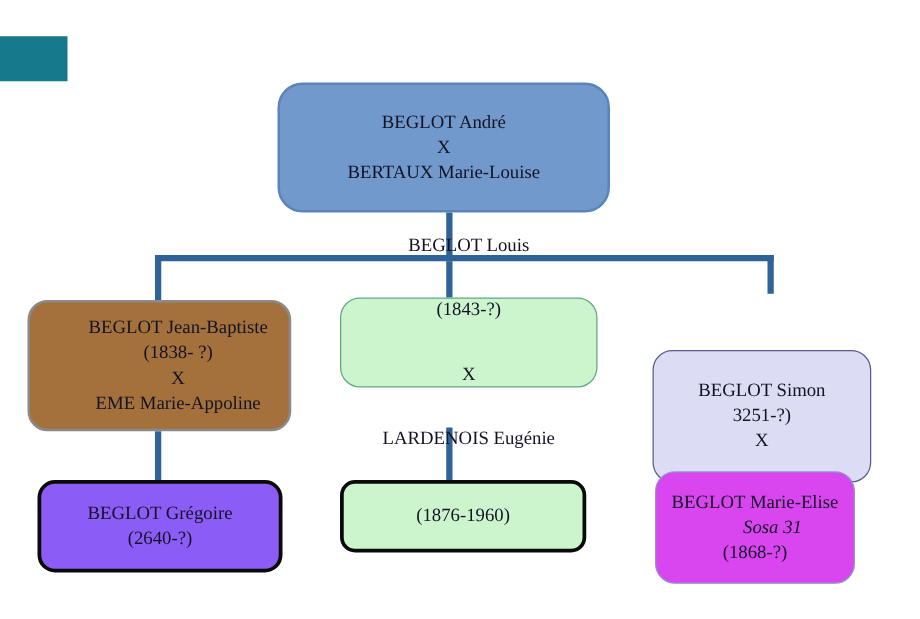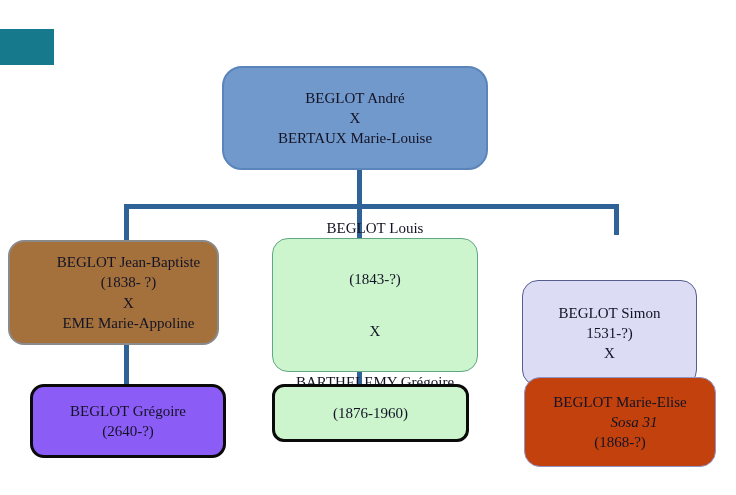--- a/index.html
+++ b/index.html
@@ -41,28 +41,28 @@
   .node .line { white-space: nowrap; }
   .node .line.italic { font-style: italic; margin-left: 28px; }
 
   .node-root {
     left: 222px; top: 66px; width: 266px; height: 104px;
     background: #7199cb;
     border: 2px solid #5b84ba;
     border-radius: 20px;
   }
   .node-brown1 {
-    left: 8px; top: 240px; width: 211px; height: 105px;
+    left: 22px; top: 240px; width: 211px; height: 105px;
     background: #a4713c;
     border: 2px solid #8a8a8a;
     border-radius: 16px;
     padding-left: 30px;
   }
   .node-green1 {
-    left: 272px; top: 238px; width: 206px; height: 134px;
+    left: 272px; top: 238px; width: 206px; height: 72px;
     background: #ccf5cd;
     border: 1.5px solid #62a783;
     border-radius: 16px;
     gap: 31px;
   }
   .node-lav1 {
     left: 522px; top: 234px; width: 175px; height: 106px;
     background: #dcdcf5;
     border: 1.5px solid #585d8f;
     border-radius: 16px;
@@ -74,22 +74,22 @@
     border: 3px solid #0a0a0a;
     border-radius: 14px;
   }
   .node-green2 {
     left: 272px; top: 384px; width: 197px; height: 58px;
     background: #ccf5cd;
     border: 3px solid #0a0a0a;
     border-radius: 12px;
   }
   .node-lav2 {
-    left: 524px; top: 377px; width: 192px; height: 90px;
-    background: #c2410c;
+    left: 524px; top: 377px; width: 160px; height: 90px;
+    background: #d946ef;
     border: 1.5px solid #9095c8;
     border-radius: 16px;
   }
 
   
   .c-root-drop  { left: 357px; top: 170px; width: 5px;  height: 39px; }
   .c-bus        { left: 124px; top: 204px; width: 495px; height: 5px; }
   .c-drop-left  { left: 124px; top: 204px; width: 5px;  height: 36px; }
   .c-drop-mid   { left: 357px; top: 209px; width: 5px;  height: 29px; }
   .c-drop-right { left: 614px; top: 204px; width: 5px;  height: 31px; }
@@ -123,26 +123,26 @@
     <div class="line">BEGLOT Jean-Baptiste</div>
     <div class="line">(1838- ?)</div>
     <div class="line">X</div>
     <div class="line">EME Marie-Appoline</div>
   </div>
 
   <div class="node node-green1">
     <div class="line">BEGLOT Louis</div>
     <div class="line">(1843-?)</div>
     <div class="line">X</div>
-    <div class="line">BARTHELEMY Grégoire</div>
+    <div class="line">LARDENOIS Eugénie</div>
   </div>
 
   <div class="node node-lav1">
     <div class="line">BEGLOT Simon</div>
-    <div class="line">1531-?)</div>
+    <div class="line">3251-?)</div>
     <div class="line">X</div>
   </div>
 
   <div class="node node-brown2">
     <div class="line">BEGLOT Grégoire</div>
     <div class="line">(2640-?)</div>
   </div>
 
   <div class="node node-green2">
     <div class="line">(1876-1960)</div>

